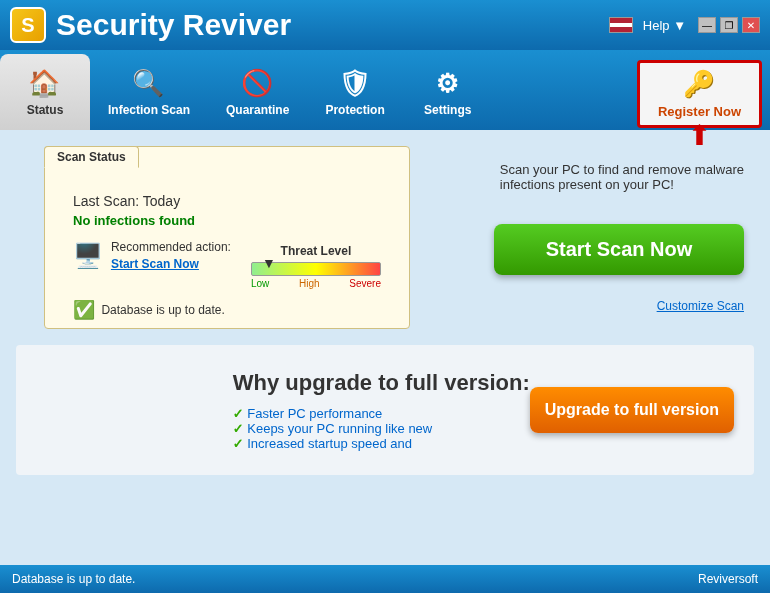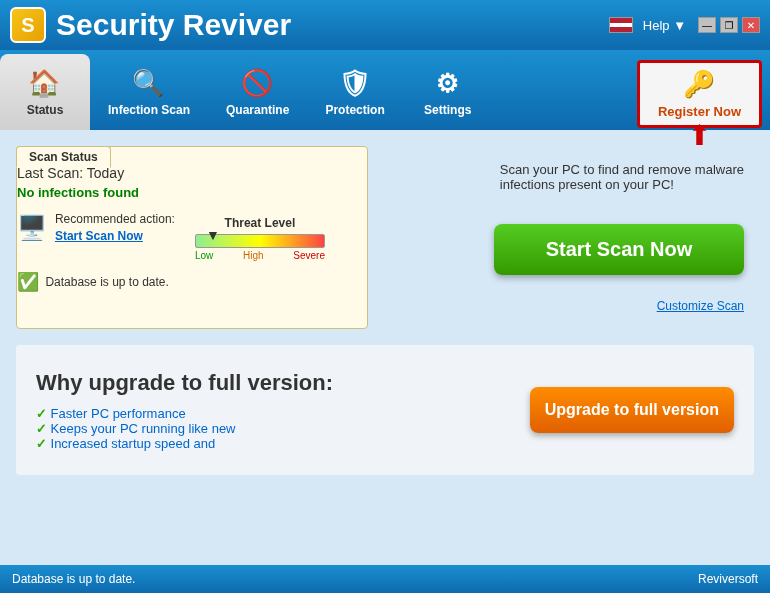--- a/index.html
+++ b/index.html
@@ -114,24 +114,25 @@
       display: flex;
       gap: 16px;
       height: 215px;
     }
 
     
     .scan-status-panel {
       background: #fffbe8;
       border: 1px solid #d0c080;
       border-radius: 4px;
-      padding: 0;
+      padding: 28px;
       flex: 1;
       max-width: 420px;
       position: relative;
+      margin-left: 28px;
     }
     .scan-status-tab {
       position: absolute;
       top: -1px; left: -1px;
       background: #fffbe8;
       border: 1px solid #d0c080;
       border-bottom: 1px solid #fffbe8;
       padding: 3px 12px;
       font-size: 12px;
       font-weight: bold;
@@ -197,21 +198,21 @@
     .customize-link { color: #0066cc; font-size: 12px; cursor: pointer; text-decoration: underline; }
 
     
     .upgrade-section {
       background: #f0f4f8;
       margin: 0 16px 16px;
       padding: 16px 20px;
       border-radius: 4px;
       display: flex;
       align-items: center;
-      justify-content: space-between;
+      justify-content: flex-end;
       height: 130px;
     }
     .upgrade-left h3 { font-size: 22px; color: #333; font-weight: bold; margin-bottom: 10px; }
     .upgrade-list { list-style: none; }
     .upgrade-list li { color: #0066cc; font-size: 13px; margin: 0 0; }
     .upgrade-list li::before { content: '✓ '; color: #33aa00; font-weight: bold; }
     .upgrade-btn {
       background: linear-gradient(to bottom, #ff8c00, #e06000);
       color: white;
       font-size: 16px;

